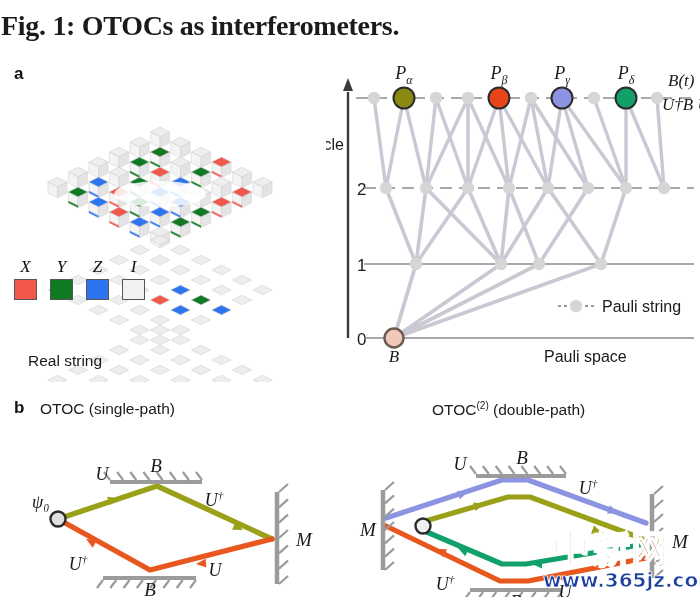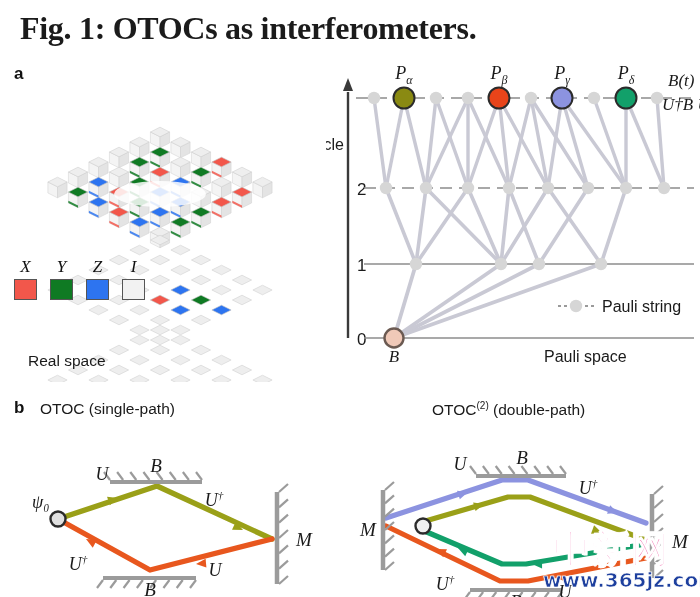--- a/index.html
+++ b/index.html
@@ -1,23 +1,23 @@
 <!DOCTYPE html>
 <html><head>
 <meta charset="utf-8">
 <style>
   html,body{margin:0;padding:0;background:#ffffff;}
   body{width:700px;height:597px;position:relative;overflow:hidden;
        font-family:"Liberation Sans","DejaVu Sans",sans-serif;color:#1a1a1a;}
   .fig{position:absolute;inset:0;}
 
   
-  #fig-title{position:absolute;left:20px;top:10px;width:660px;
+  #fig-title{position:absolute;left:1px;top:10px;width:660px;
      font-family:"Liberation Serif","DejaVu Serif",serif;
-     font-weight:bold;font-size:32px;letter-spacing:-0.3px;color:#1b1b1b;}
+     font-weight:bold;font-size:28px;letter-spacing:-0.3px;color:#1b1b1b;}
 
   
   .panel-letter{position:absolute;font-weight:bold;font-size:17px;color:#111;}
   #panel-a-letter{left:14px;top:64px;}
   #panel-b-letter{left:14px;top:398px;}
 
   
   .panel-heading{position:absolute;font-size:15.5px;color:#1a1a1a;white-space:nowrap;}
   #otoc1-title{left:40px;top:400px;}
   #otoc2-title{left:432px;top:400px;text-align:center;}
@@ -36,21 +36,21 @@
   #pauli-legend .lg-lab{width:23px;text-align:center;
       font-family:"Liberation Serif","DejaVu Serif",serif;
       font-style:italic;font-size:17px;color:#111;line-height:18px;}
   #pauli-legend .lg-sw{width:23px;height:21px;border:1px solid #555;box-sizing:border-box;}
 
   #real-space-label{position:absolute;left:28px;top:352px;font-size:15.5px;color:#1a1a1a;}
 
   
   #watermark{position:absolute;left:541px;top:524px;width:159px;height:73px;pointer-events:none;}
   #wm-cn{position:absolute;left:12px;top:0px;font-family:"DejaVu Sans",sans-serif;
-     font-weight:bold;font-size:38px;color:#ec4899;letter-spacing:1px;
+     font-weight:bold;font-size:38px;color:#a16207;letter-spacing:1px;
      -webkit-text-stroke:1.4px #ffffff; text-shadow:0 0 2px #fff,1px 1px 0 #fff;}
   #wm-url{position:absolute;left:2px;top:44px;font-family:"DejaVu Sans",sans-serif;
      font-weight:bold;font-size:20px;color:#1d3f9e;
      -webkit-text-stroke:0.7px #ffffff;text-shadow:0 0 2px #fff;}
 </style>
 </head>
 <body>
 
 <div class="fig">
 
@@ -283,21 +283,21 @@
       <div class="lg-lab">I</div>
     </div>
     <div class="lg-row" style="margin-top:3px;">
       <div class="lg-sw" id="sw-x" style="background: rgb(242, 87, 75);"></div>
       <div class="lg-sw" id="sw-y" style="background: rgb(15, 122, 35);"></div>
       <div class="lg-sw" id="sw-z" style="background: rgb(45, 116, 240);"></div>
       <div class="lg-sw" id="sw-i" style="background: rgb(242, 242, 242);"></div>
     </div>
   </div>
 
-  <div id="real-space-label">Real space</div>
+  <div id="real-space-label">Real string</div>
 
   <svg class="svgbox" id="pauli-svg" viewBox="0 0 374 320">
     <g id="pauli-plot-g">
         <line x1="22" y1="30" x2="22" y2="276" stroke="#3a3a3a" stroke-width="2.4"></line>
         <polygon points="22,16 17,29 27,29" fill="#3a3a3a"></polygon>
         <text x="18" y="88" text-anchor="end" font-family="&quot;Liberation Sans&quot;,sans-serif" font-size="16" fill="#1a1a1a">Cycle</text>
         <text x="31" y="133" font-family="&quot;Liberation Sans&quot;,sans-serif" font-size="17" fill="#1a1a1a">2</text>
         <text x="31" y="209" font-family="&quot;Liberation Sans&quot;,sans-serif" font-size="17" fill="#1a1a1a">1</text>
         <text x="31" y="283" font-family="&quot;Liberation Sans&quot;,sans-serif" font-size="17" fill="#1a1a1a">0</text>
         <line x1="30" y1="36" x2="368" y2="36" stroke="#8c8c8c" stroke-width="1.6" stroke-dasharray="12 7"></line>

